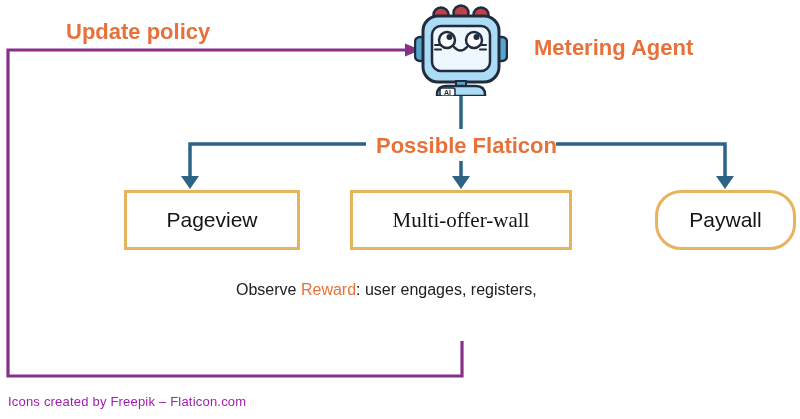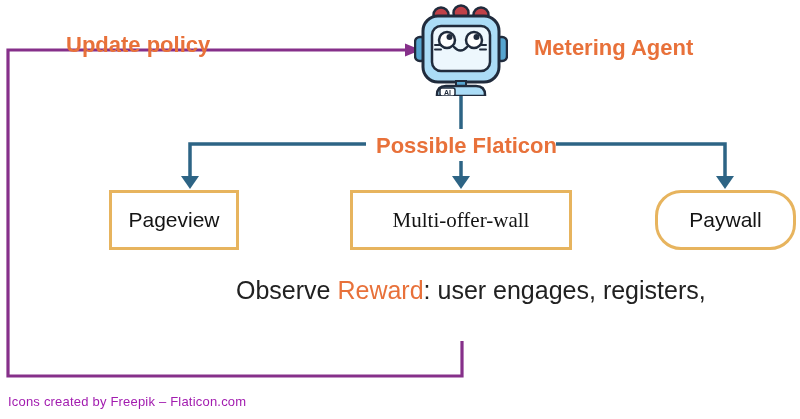--- a/index.html
+++ b/index.html
@@ -35,21 +35,21 @@
     align-items: center;
     justify-content: center;
     font-size: 21px;
     color: #141414;
     white-space: nowrap;
   }
   .reward-text {
     position: absolute;
     left: 236px;
     top: 274px;
-    font-size: 25px;
+    font-size: 16px;
     line-height: 32px;
     color: #212121;
   }
   .reward-keyword { color: #E8713A; }
   .footer-credit {
     position: absolute;
     left: 8px;
     top: 394px;
     font-size: 13px;
     letter-spacing: 0.2px;
@@ -117,27 +117,27 @@
     <path d="M40 43 Q46.5 50 53 43" fill="none" stroke="#202B3C" stroke-width="2.5" stroke-linecap="round"></path>
 
     <rect x="42" y="77" width="10" height="6" fill="#56A5CF" stroke="#202B3C" stroke-width="2"></rect>
 
     <path d="M23 92 L23 91 Q23 82 32 82 L62 82 Q71 82 71 91 L71 92 Z" fill="#ABDCF6" stroke="#202B3C" stroke-width="2.5"></path>
 
     <rect x="26" y="84" width="15" height="8" rx="2" fill="#ffffff" stroke="#202B3C" stroke-width="1.5"></rect>
     <text x="33.5" y="90.5" font-size="7" font-weight="bold" fill="#202B3C" text-anchor="middle" font-family="Liberation Sans, sans-serif">AI</text>
   </svg>
 
-  <div class="abs label-orange" style="left:66px; top:32px;">Update policy</div>
+  <div class="abs label-orange" style="left:66px; top:19px;">Update policy</div>
 
   <div class="abs label-orange" style="left:534px; top:35px;">Metering Agent</div>
 
   <div class="abs label-orange" style="left:376px; top:133px; width:170px; text-align:center;">Possible Flaticon</div>
 
-  <div class="action-box" style="left:109px; width:130px;">
+  <div class="action-box" style="left:124px; width:176px;">
     <span>Pageview</span>
   </div>
 
   <div class="action-box" style="left:350px; width:222px;font-family:Liberation Serif, serif;">
     <span>Multi-offer-wall</span>
   </div>
 
   <div class="action-box" style="left:655px; width:141px;border-radius:26px;">
     <span>Paywall</span>
   </div>

